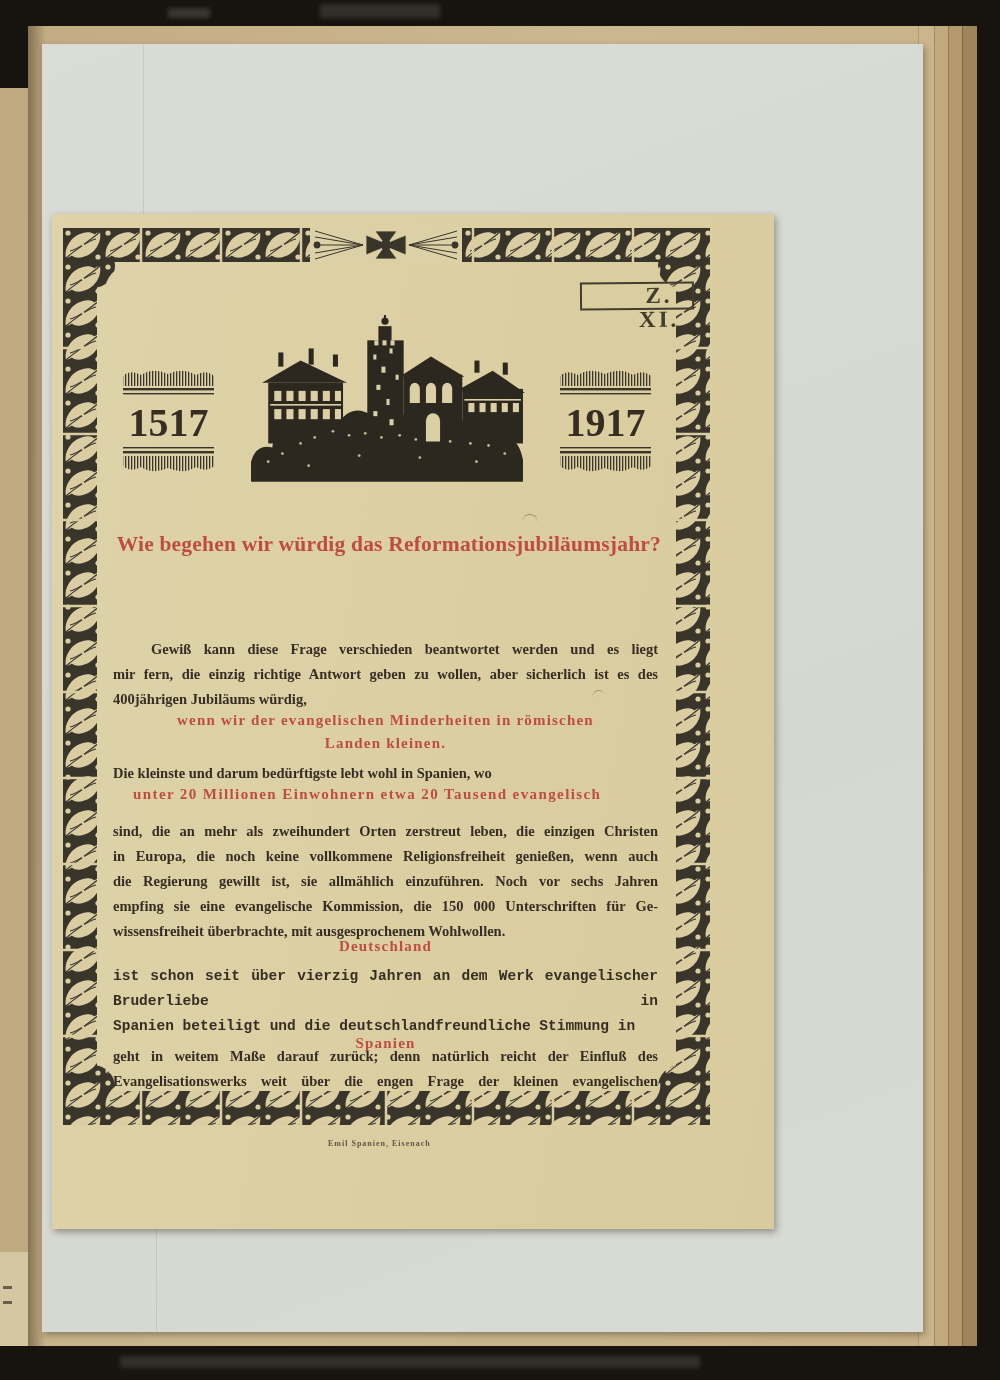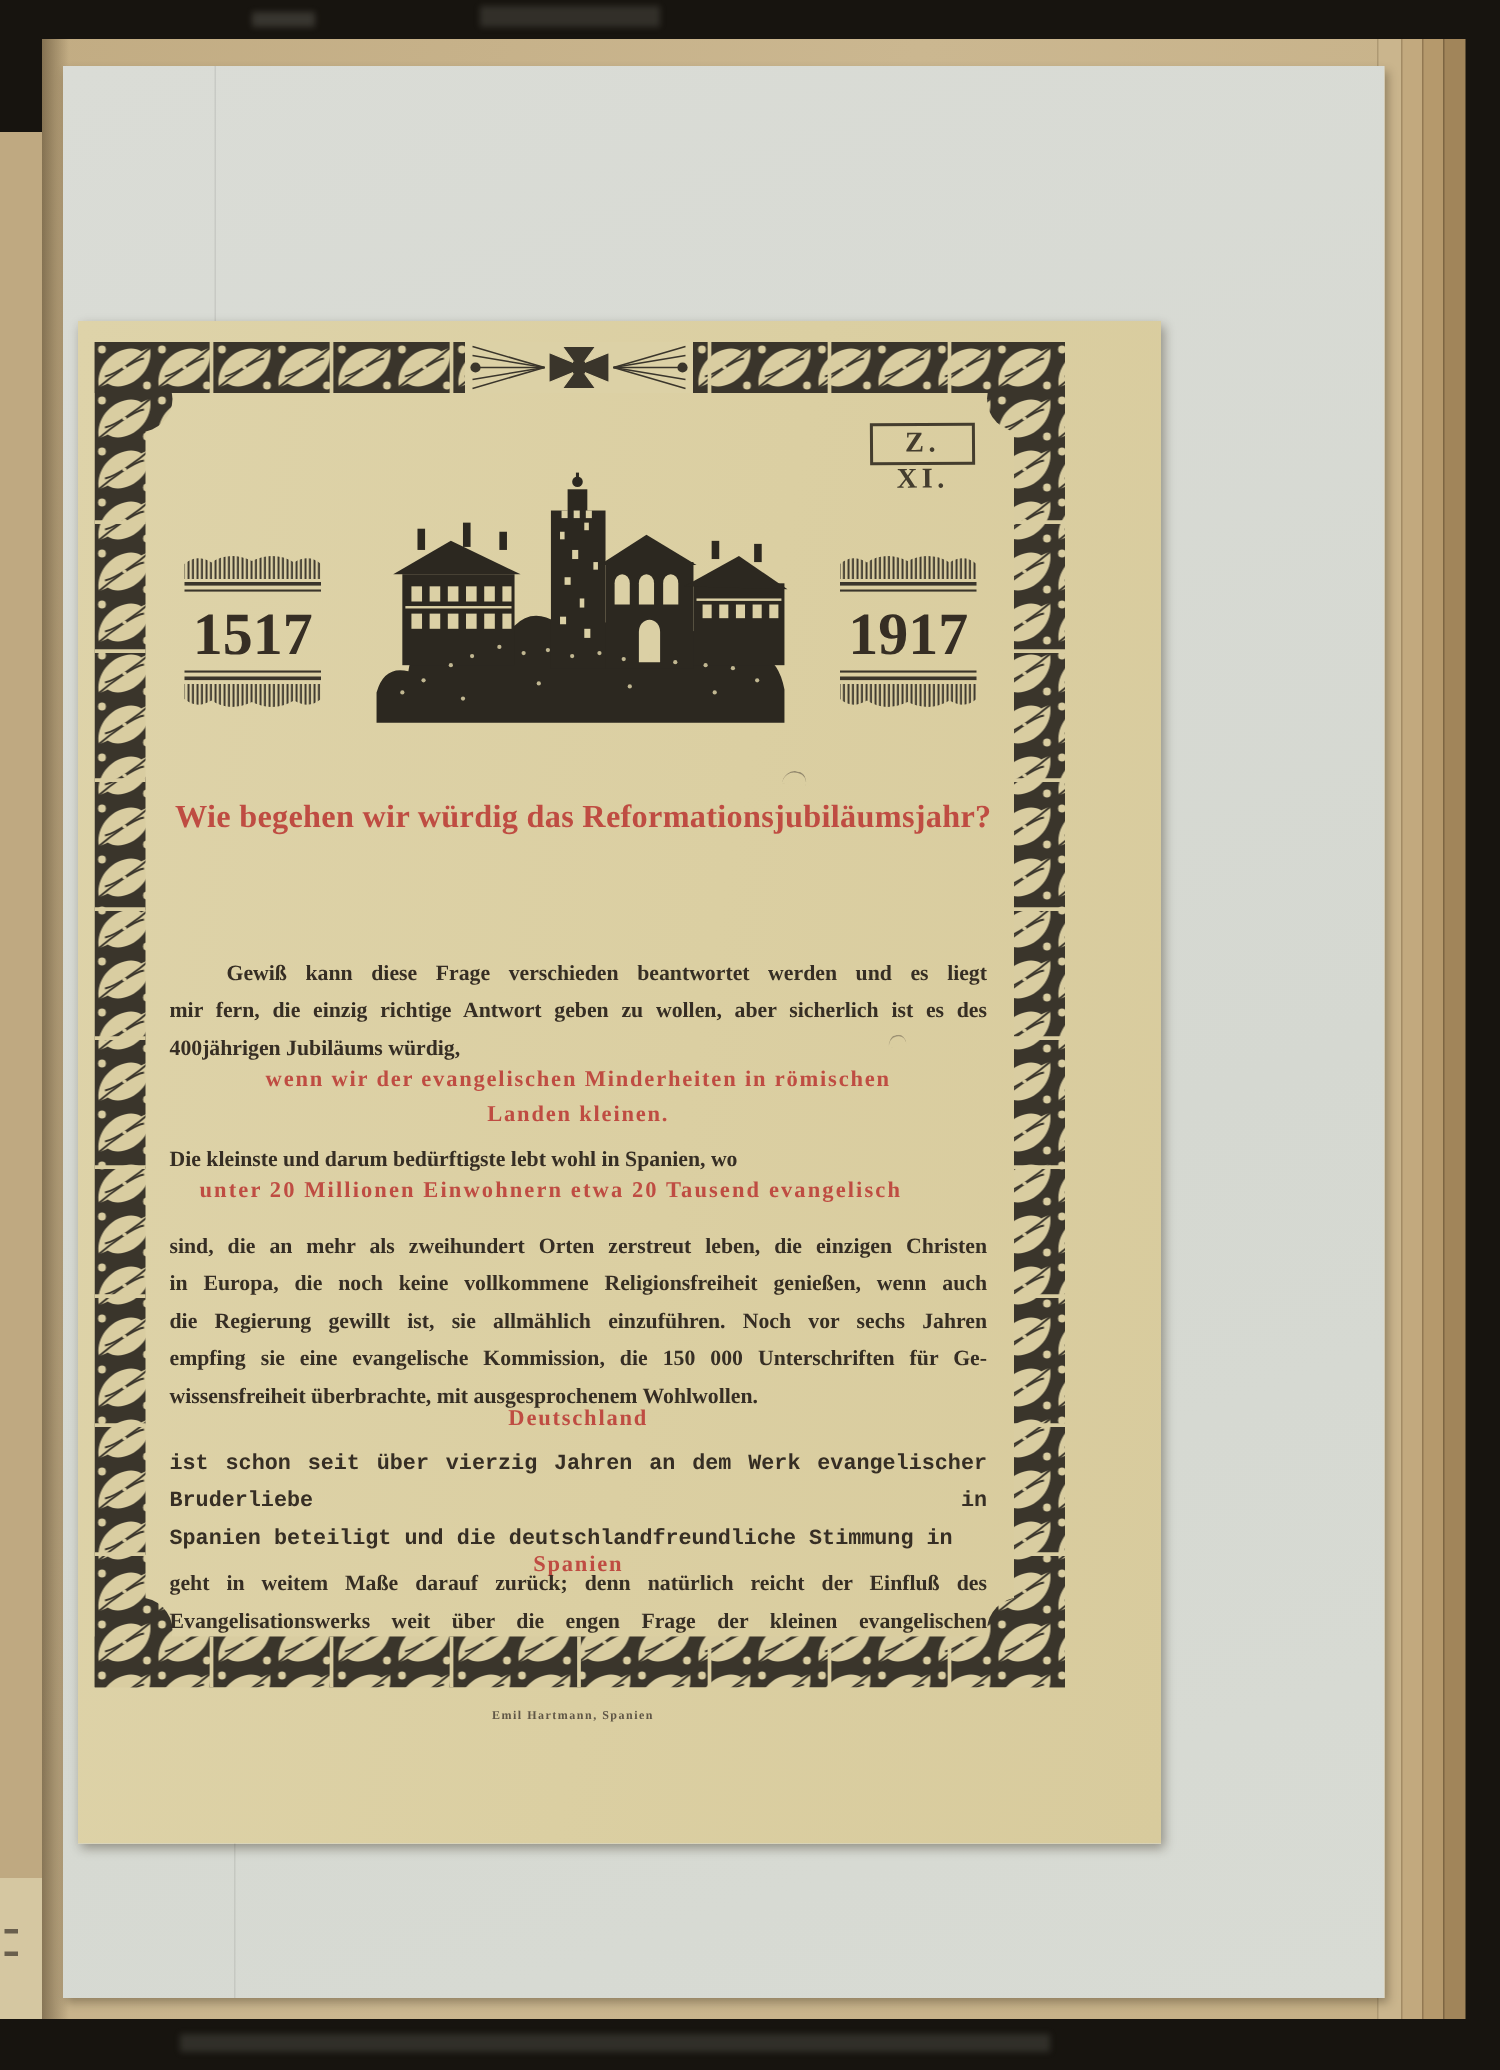--- a/index.html
+++ b/index.html
@@ -28,22 +28,22 @@
   .smudge1{left:320px;top:4px;width:120px;height:14px;background:rgba(190,190,180,.16);filter:blur(2px);}
   .smudge2{left:168px;top:8px;width:42px;height:10px;background:rgba(190,190,180,.2);filter:blur(2px);}
   .bottom-streak{left:120px;top:1356px;width:580px;height:12px;background:rgba(140,145,135,.22);filter:blur(2px);}
 
   
   .pamphlet{left:52px;top:214px;width:722px;height:1015px;
             background:linear-gradient(100deg,#ded3a9,#dbcfa2 55%,#d8cb9d);
             box-shadow:2px 3px 7px rgba(40,30,12,.4);}
   .frame-svg{left:11px;top:14px;}
   .badge{left:528px;top:68px;width:66px;height:24px;border:2px solid #443d2e;
-         color:#443d2e;font-size:19px;font-weight:bold;letter-spacing:3px;
-         text-align:center;line-height:24px;transform:rotate(-.4deg);}
+         color:#443d2e;font-size:23px;font-weight:bold;letter-spacing:3px;
+         text-align:center;line-height:24px;transform:rotate(-.4deg);padding-left:44px;}
   .year-svg{width:95px;height:115px;}
   .year-left{left:69px;top:150px;}
   .year-right{left:506px;top:150px;}
   .castle{left:196px;top:100px;}
 
   .title{left:58px;top:318px;width:551px;text-align:right;color:#bf4c42;
          font-size:21.5px;font-weight:800;letter-spacing:.2px;}
 
   .col{left:61px;width:545px;color:#362e24;font-size:14.5px;font-weight:bold;line-height:25px;margin-top:40px;}
   .jl{text-align:justify;text-align-last:justify;}
@@ -309,17 +309,17 @@
       <div class="sl">Spanien beteiligt und die deutschlandfreundliche Stimmung in</div>
     </div>
     <div class="abs col b8">
       <div class="redc">Spanien</div>
     </div>
     <div class="abs col b9">
       <div class="jl">geht in weitem Maße darauf zurück; denn natürlich reicht der Einfluß des</div>
       <div class="jl">Evangelisationswerks weit über die engen Frage der kleinen evangelischen</div>
     </div>
 
-    <div class="abs imprint">Emil Hartmann, Spanien</div>
+    <div class="abs imprint">Emil Spanien, Eisenach</div>
     <div class="abs pencil1"></div>
     <div class="abs pencil2"></div>
   </div>
 </div>
 
 </body></html>

